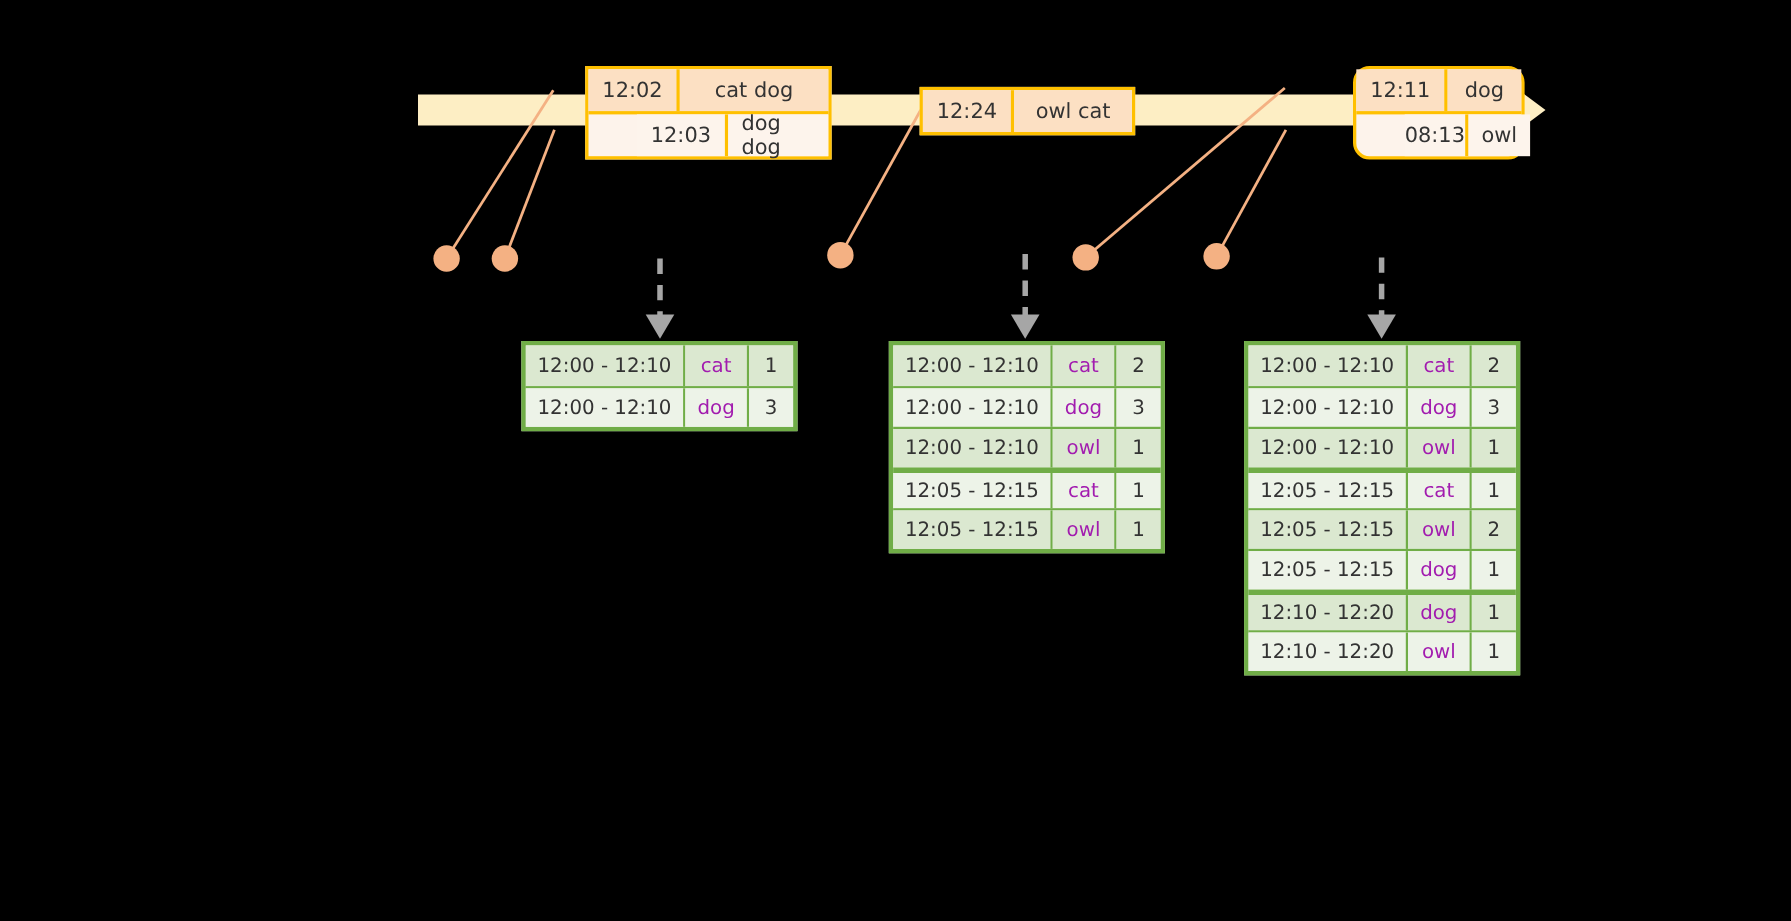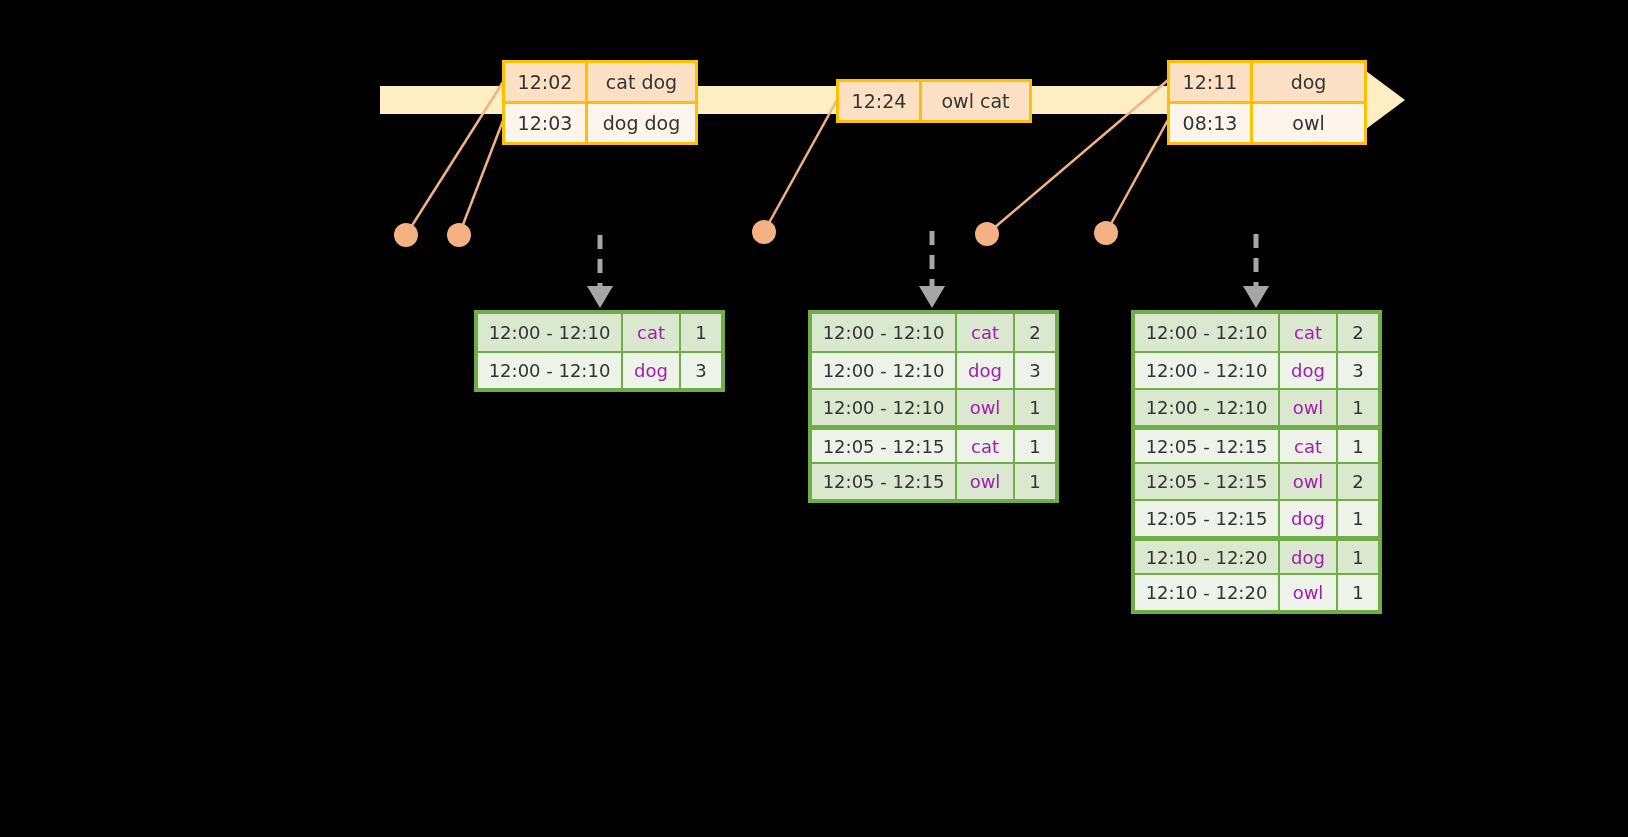--- a/index.html
+++ b/index.html
@@ -33,20 +33,21 @@
     flex-direction: column;
     background: #fdf3eb;
   }
   .event-row {
     display: flex;
     flex-direction: row;
     height: 38px;
   }
   .event-row + .event-row {
     border-top: 3px solid #ffc000;
+    padding-left: 44px;
   }
   .event-row.shade .ev-time,
   .event-row.shade .ev-words { background: #fce0c3; }
   .event-row.plain .ev-time,
   .event-row.plain .ev-words { background: #fdf4ec; }
 
   .ev-time {
     width: 83px;
     border-right: 3px solid #ffc000;
     display: flex;
@@ -141,37 +142,37 @@
         <line x1="600" y1="235" x2="600" y2="288" stroke="#a6a6a6" stroke-width="5" stroke-dasharray="14 10"></line>
         <path d="M 587 286 L 613 286 L 600 308 Z" fill="#a6a6a6"></path>
         <line x1="932" y1="231" x2="932" y2="288" stroke="#a6a6a6" stroke-width="5" stroke-dasharray="14 10"></line>
         <path d="M 919 286 L 945 286 L 932 308 Z" fill="#a6a6a6"></path>
         <line x1="1256" y1="234" x2="1256" y2="288" stroke="#a6a6a6" stroke-width="5" stroke-dasharray="14 10"></line>
         <path d="M 1243 286 L 1269 286 L 1256 308 Z" fill="#a6a6a6"></path>
       </g>
   </svg>
 
   <div id="event-layer">
-      <div class="event-box" style="left: 502px; top: 60px; width: 196px;">
+      <div class="event-box" style="left: 532px; top: 60px; width: 224px;">
         <div class="event-row shade">
           <div class="ev-time">12:02</div>
           <div class="ev-words">cat dog</div>
         </div>
         <div class="event-row plain">
           <div class="ev-time">12:03</div>
           <div class="ev-words">dog dog</div>
         </div>
       </div>
       <div class="event-box" style="left: 836px; top: 79px; width: 196px;">
         <div class="event-row shade">
           <div class="ev-time">12:24</div>
           <div class="ev-words">owl cat</div>
         </div>
       </div>
-      <div class="event-box" style="left: 1167px; top: 60px; width: 200px;">
+      <div class="event-box" style="left: 1230px; top: 60px; width: 156px; border-radius: 15px;">
         <div class="event-row shade">
           <div class="ev-time">12:11</div>
           <div class="ev-words">dog</div>
         </div>
         <div class="event-row plain">
           <div class="ev-time">08:13</div>
           <div class="ev-words">owl</div>
         </div>
       </div>
     </div>

